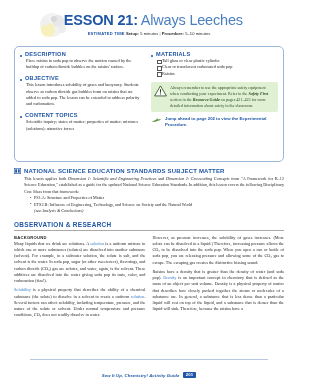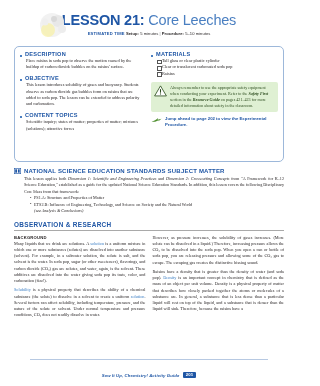--- a/index.html
+++ b/index.html
@@ -300,21 +300,21 @@
       <circle cx="14" cy="13" r="12" fill="#f2f2f2"></circle>
       <circle cx="10" cy="18" r="7" fill="#f7f0a8" opacity="0.75"></circle>
       <circle cx="20" cy="9" r="6" fill="#e8e8e8"></circle>
       <circle cx="24" cy="17" r="4" fill="#ededed"></circle>
       <circle cx="16" cy="7" r="3" fill="#d9d9d9"></circle>
       <circle cx="7" cy="10" r="3.5" fill="#efefef"></circle>
     </svg>
 
     <div class="title">
       <span class="lesson-no">LESSON 21:</span>
-      <span>Core Leeches</span>
+      <span>Always Leeches</span>
     </div>
 
     <div class="est-time">
       <span class="lbl">ESTIMATED TIME</span>
       <span class="b">Setup:</span>
       <span>5 minutes</span>
       <span class="sep">|</span>
       <span class="b">Procedure:</span>
       <span>5–10 minutes</span>
     </div>

